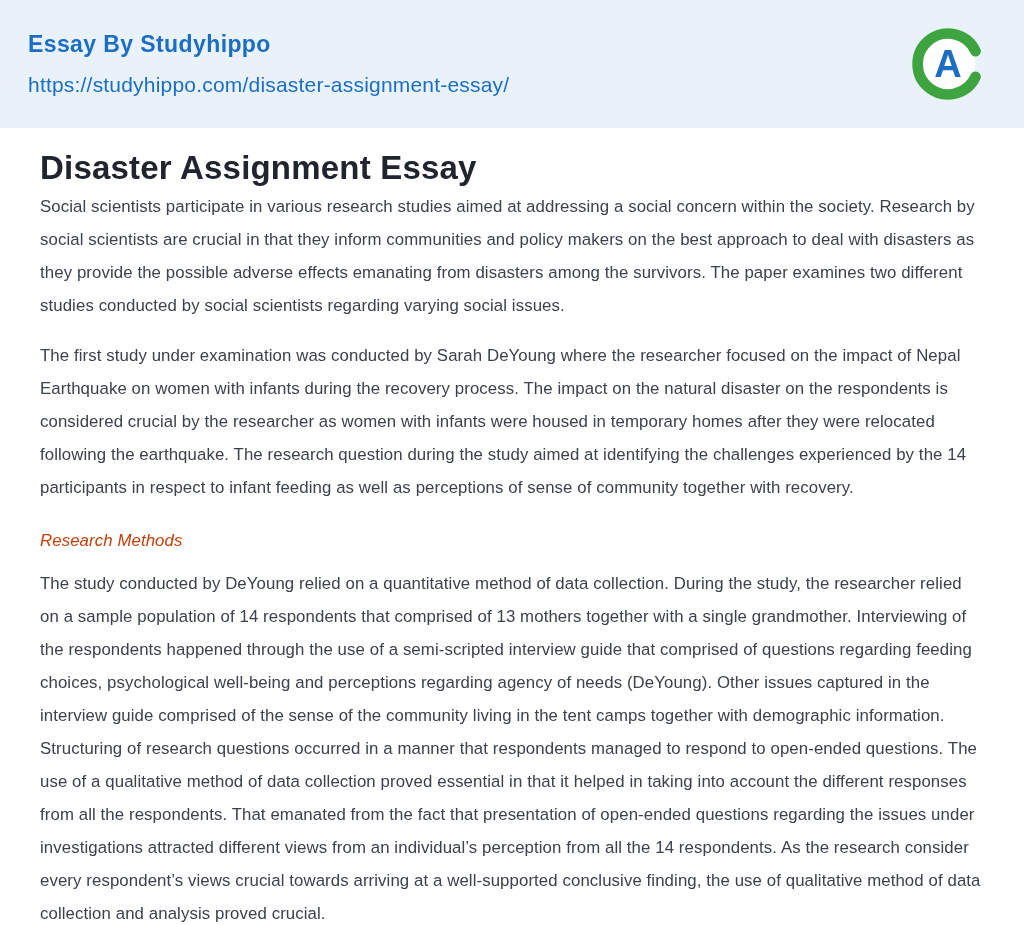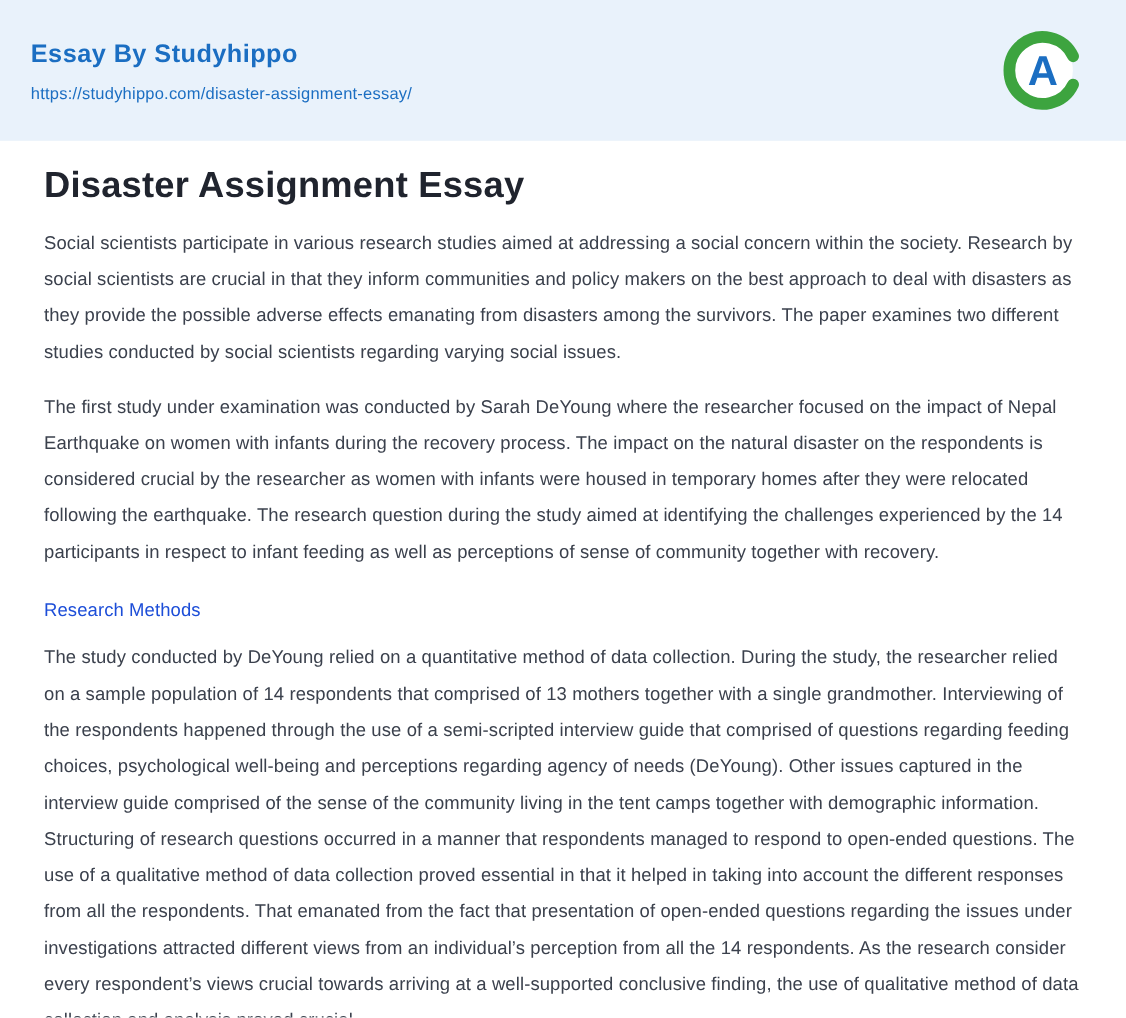--- a/index.html
+++ b/index.html
@@ -25,53 +25,54 @@
   .site-name {
     color: #1b6ec2;
     font-size: 23px;
     font-weight: 700;
     letter-spacing: 0.4px;
     text-decoration: none;
     cursor: pointer;
   }
   .site-url {
     color: #1b6ec2;
-    font-size: 15px;
+    font-size: 21px;
     font-weight: 400;
     letter-spacing: 0.2px;
     text-decoration: none;
     cursor: pointer;
   }
   .logo { width: 76px; height: 76px; cursor: pointer; }
 
   
   .main {
     padding: 21px 40px 0 40px;
   }
   .page-title {
     font-size: 33px;
     font-weight: 700;
     color: #20242e;
     letter-spacing: 0.2px;
-    margin: 0 0 17px 0;
+    margin: 0 0 3px 0;
   }
   .paragraph {
     font-size: 16.8px;
     line-height: 33px;
     color: #3b414d;
     letter-spacing: 0.1px;
     margin: 0 0 17px 0;
   }
   .subheading {
     font-size: 16.8px;
     line-height: 23.7px;
-    color: #1d4ed8;
+    color: #c2410c;
     letter-spacing: 0.1px;
     margin: 25px 0 14px 0;
     font-weight: 400;
+    font-style: italic;
   }
 </style>
 </head>
 <body>
 
 <div class="header">
   <div class="header-text">
     <a class="site-name">Essay By Studyhippo</a>
     <a class="site-url">https://studyhippo.com/disaster-assignment-essay/</a>
   </div>

